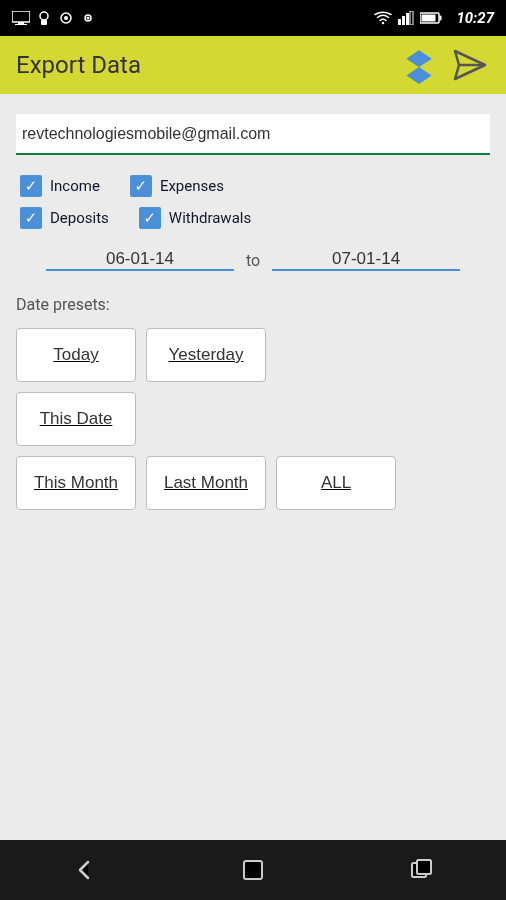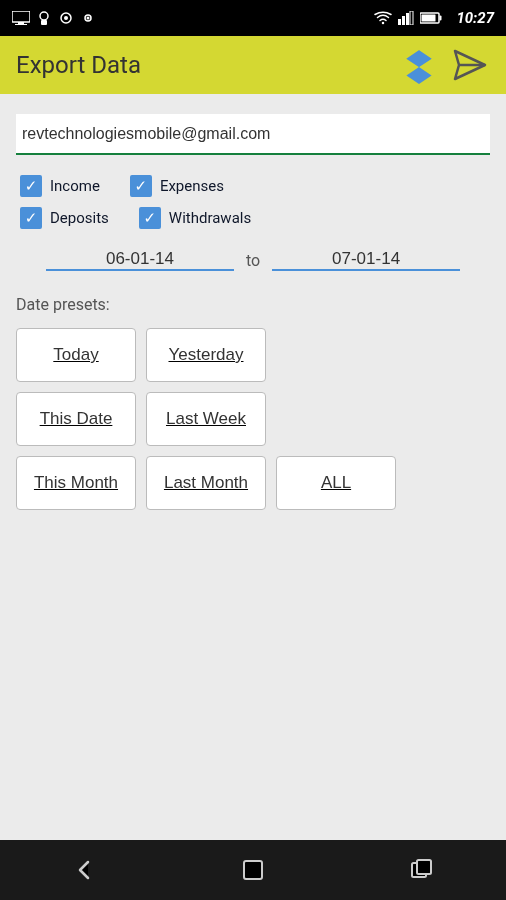--- a/index.html
+++ b/index.html
@@ -335,21 +335,20 @@
 
   <div>
     <div class="date-presets-label">Date presets:</div>
     <div class="presets-grid">
       <div class="presets-row">
         <button class="preset-btn">Today</button>
         <button class="preset-btn">Yesterday</button>
       </div>
       <div class="presets-row">
         <button class="preset-btn">This Date</button>
-        <button class="preset-btn">Last Week</button>
       </div>
       <div class="presets-row">
         <button class="preset-btn">This Month</button>
         <button class="preset-btn">Last Month</button>
         <button class="preset-btn">ALL</button>
       </div>
     </div>
   </div>
 
 </div>

